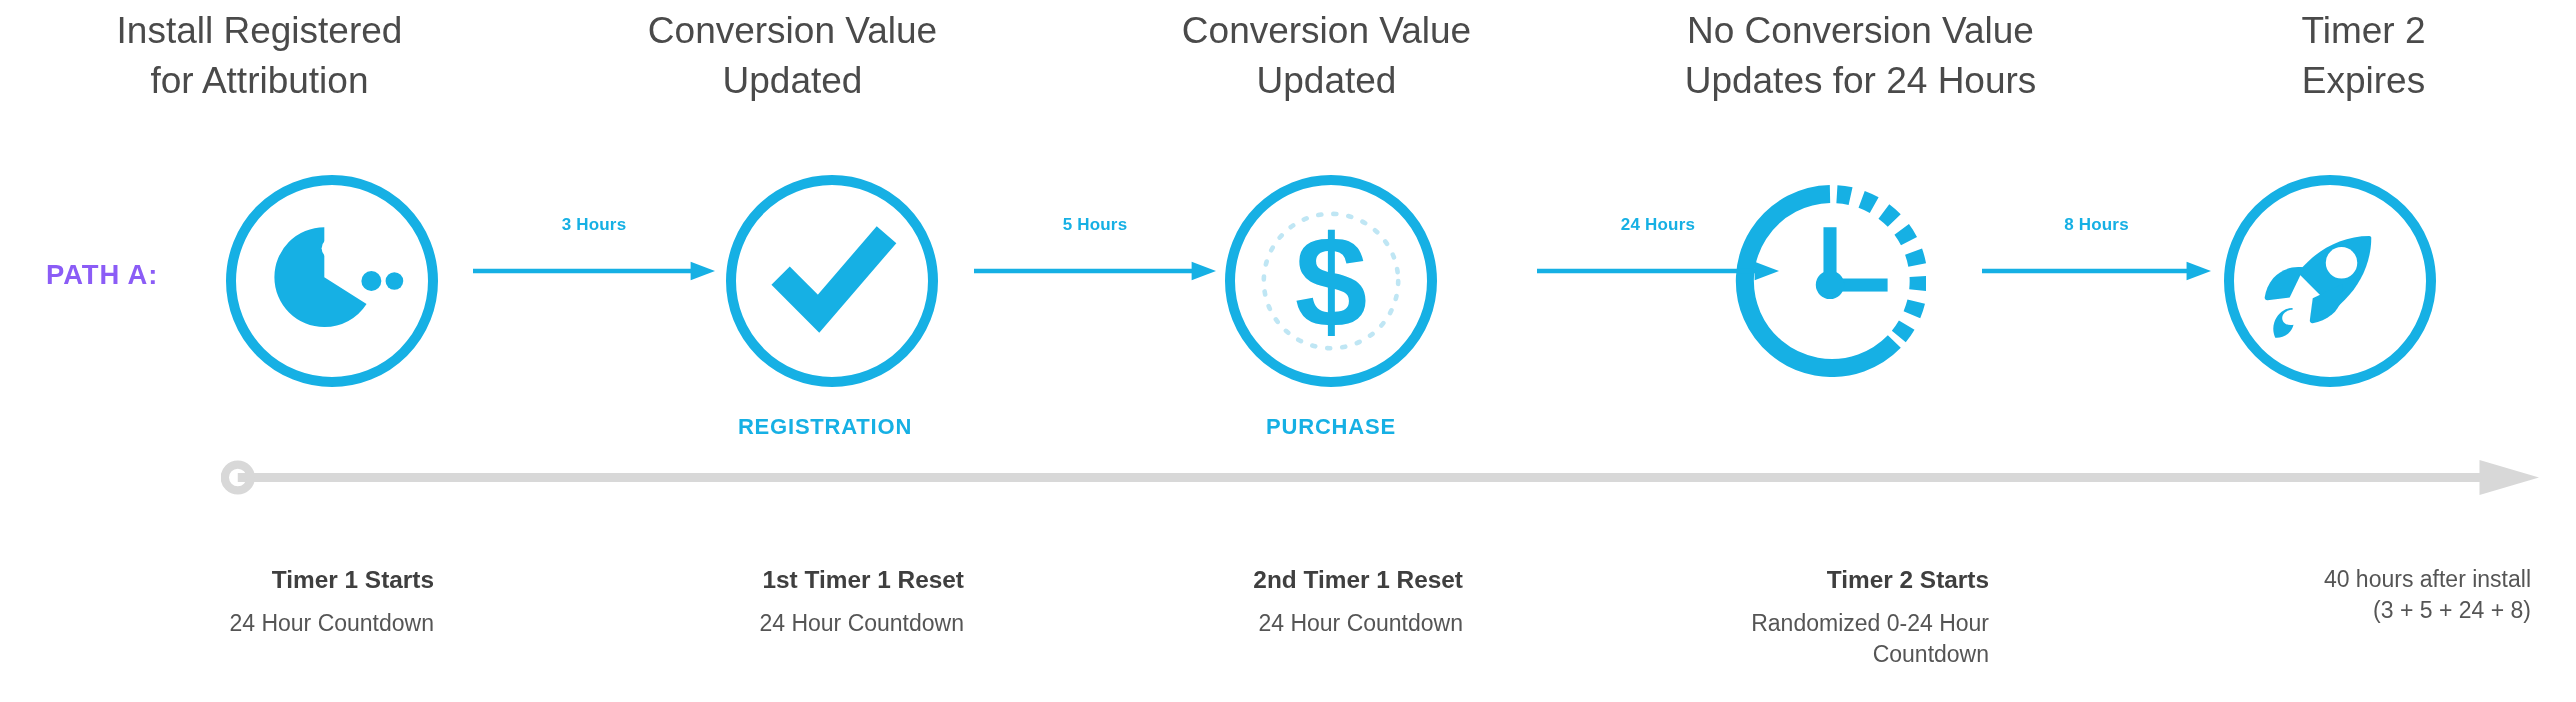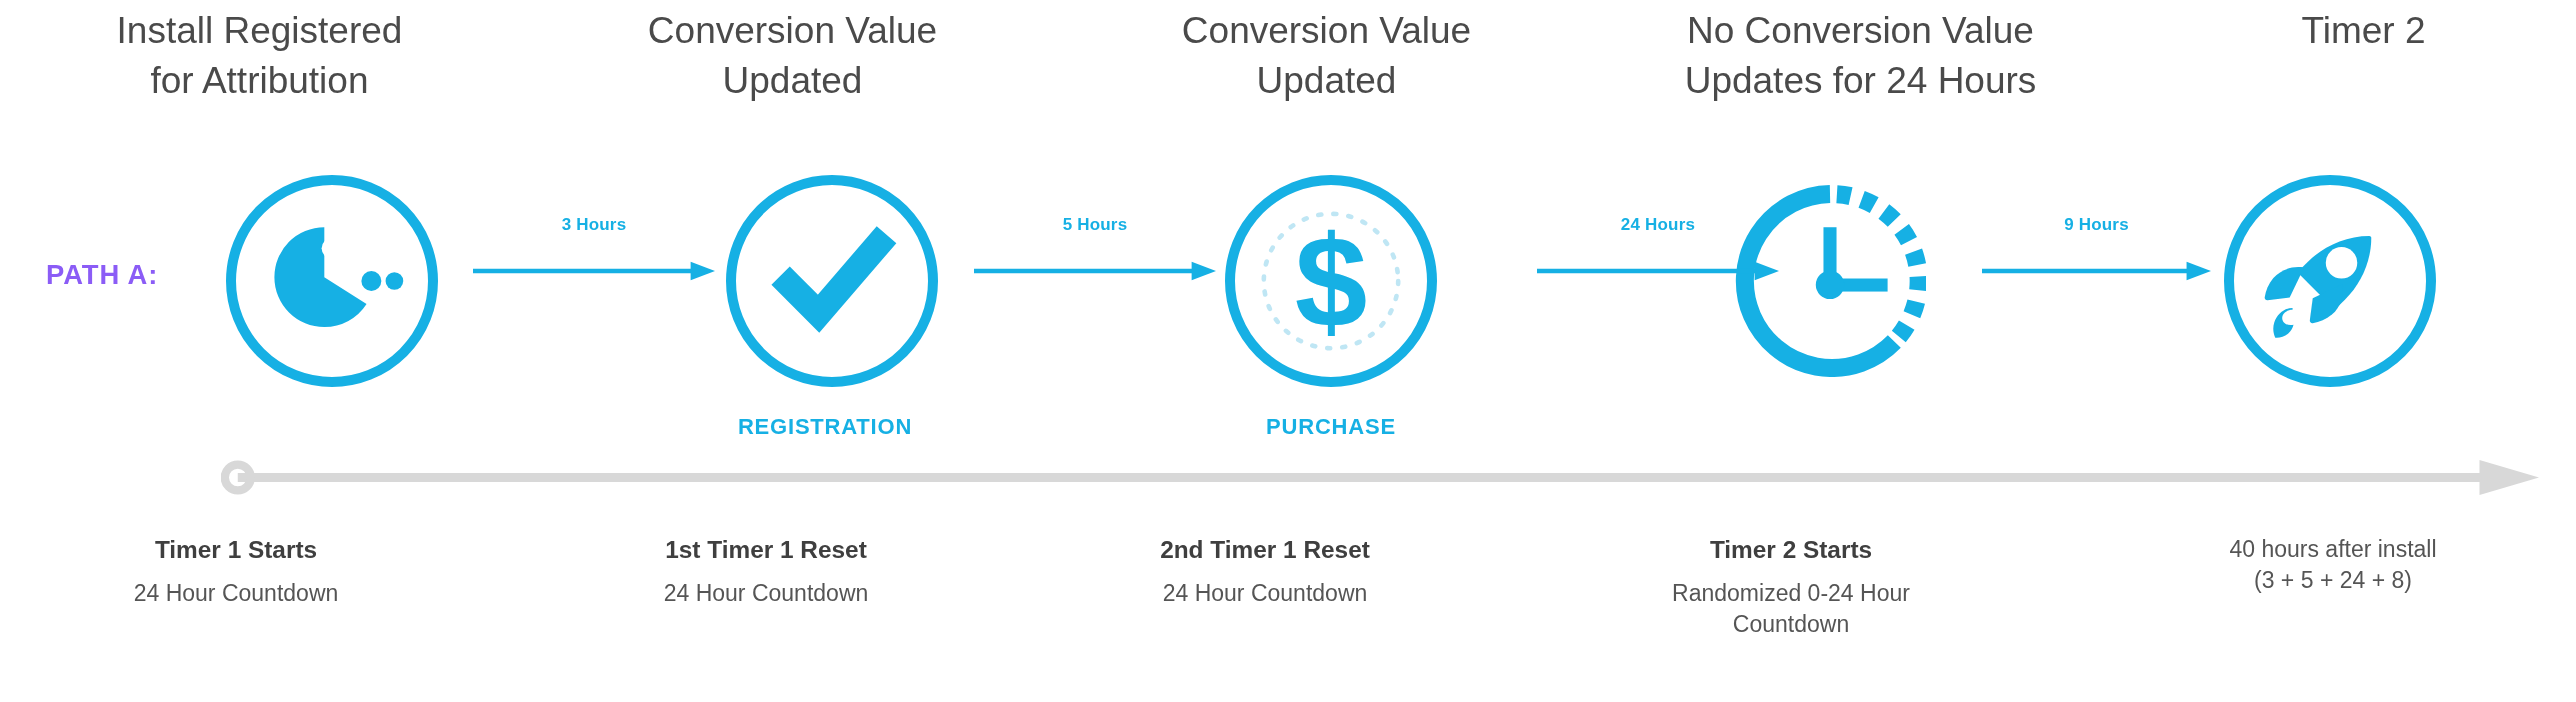--- a/index.html
+++ b/index.html
@@ -103,22 +103,22 @@
     position: absolute;
     left: 221px;
     top: 454px;
     width: 2318px;
     height: 47px;
   }
 
   
   .caption {
     position: absolute;
-    top: 534px;
-    text-align: center;
+    top: 564px;
+    text-align: right;
   }
   .caption-title {
     font-size: 24.4px;
     font-weight: bold;
     color: #3f3f3f;
     line-height: 1.3;
     margin-bottom: 12.2px;
   }
   .caption-sub {
     font-size: 23px;
@@ -145,20 +145,21 @@
   <div class="col-header" style="left:1113px; width:427px;">
     <div>Conversion Value</div>
     <div>Updated</div>
   </div>
   <div class="col-header" style="left:1624px; width:473px;">
     <div>No Conversion Value</div>
     <div>Updates for 24 Hours</div>
   </div>
   <div class="col-header" style="left:2173px; width:381px;">
     <div>Timer 2</div>
+    <div>Expires</div>
   </div>
 
   <div class="node" style="left:226px; top:175px;">
     <svg class="node-icon" viewBox="0 0 100 100">
       <path fill="#16b0e4" d="M46 22 A26 26 0 1 0 46 74 A26 26 0 0 0 68 62 L46 48 Z"></path>
       <circle cx="50" cy="33" r="5.4" fill="#ffffff"></circle>
       <circle cx="70.5" cy="50" r="5.2" fill="#16b0e4"></circle>
       <circle cx="82.5" cy="50" r="4.6" fill="#16b0e4"></circle>
     </svg>
   </div>
@@ -227,21 +228,21 @@
 
   <div class="link" style="left:1537px; top:215px; width:242px;">
     <div class="link-label">24 Hours</div>
     <svg class="link-arrow" viewBox="0 0 318 34" preserveAspectRatio="none">
       <line x1="0" y1="17" x2="288" y2="17" stroke="#16b0e4" stroke-width="6"></line>
       <polygon points="286,5 318,17 286,29" fill="#16b0e4"></polygon>
     </svg>
   </div>
 
   <div class="link" style="left:1982px; top:215px; width:229px;">
-    <div class="link-label">9 Hours</div>
+    <div class="link-label">8 Hours</div>
     <svg class="link-arrow" viewBox="0 0 300 34" preserveAspectRatio="none">
       <line x1="0" y1="17" x2="270" y2="17" stroke="#16b0e4" stroke-width="6"></line>
       <polygon points="268,5 300,17 268,29" fill="#16b0e4"></polygon>
     </svg>
   </div>
 
   <svg id="timeline" viewBox="0 0 3040 62" preserveAspectRatio="none">
     <line x1="22" y1="31" x2="2978" y2="31" stroke="#d8d8d8" stroke-width="12"></line>
     <circle cx="22" cy="31" r="17" fill="none" stroke="#d8d8d8" stroke-width="11"></circle>
     <polygon points="2962,8 3040,31 2962,54" fill="#d8d8d8"></polygon>

